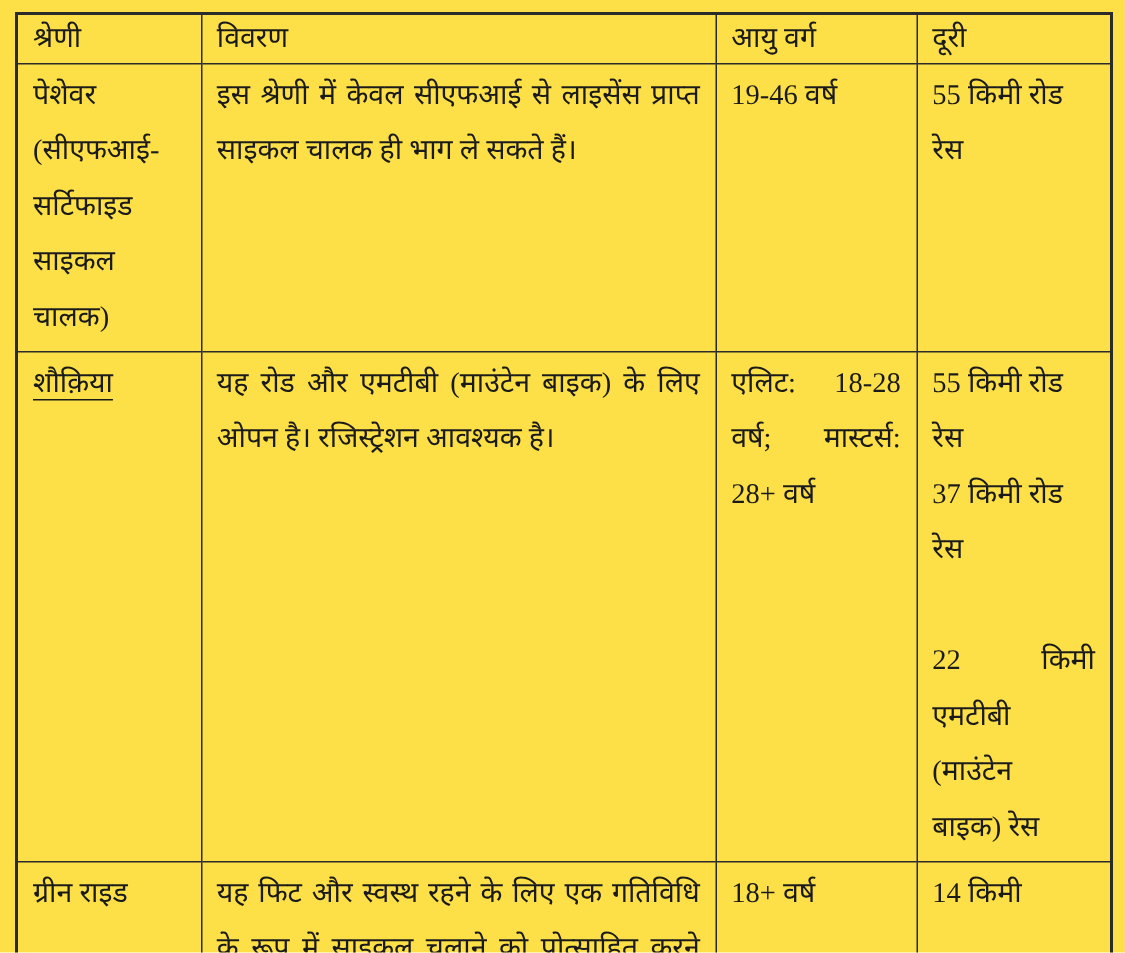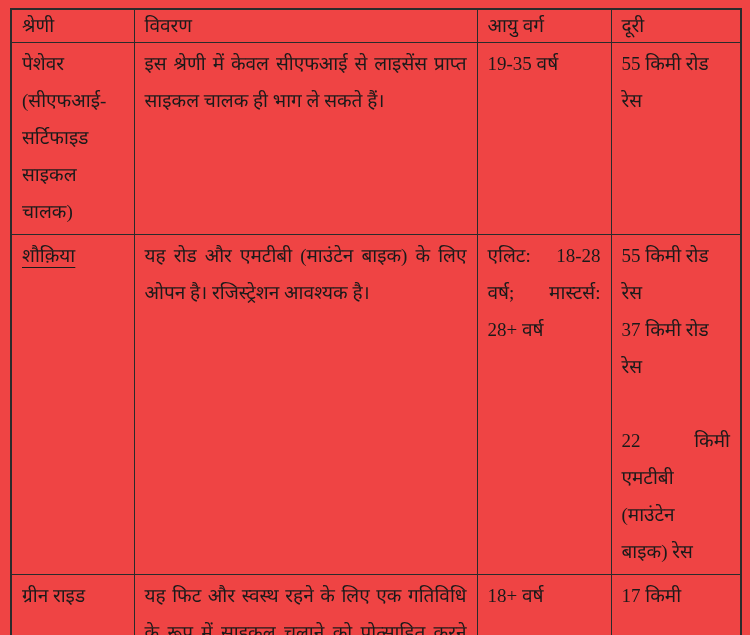--- a/index.html
+++ b/index.html
@@ -9,21 +9,21 @@
     height: 635px;
     background: #ffffff;
     font-family: "Liberation Serif", "DejaVu Serif", serif;
     color: #1a1a1a;
     overflow: hidden;
   }
   .page {
     position: relative;
     width: 750px;
     height: 635px;
-    background: #ef4444;
+    background: #fde047;
   }
   table.doc-table {
     position: absolute;
     left: 10px;
     top: 8px;
     width: 730px;
     border-collapse: collapse;
     table-layout: fixed;
     border: 2px solid #2b2b2b;
   }
@@ -95,21 +95,21 @@
         <div class="ln">(सीएफआई-</div>
         <div class="ln">सर्टिफाइड</div>
         <div class="ln">साइकल</div>
         <div class="ln">चालक)</div>
       </td>
       <td>
         <div class="ln j">इस श्रेणी में केवल सीएफआई से लाइसेंस प्राप्त</div>
         <div class="ln">साइकल चालक ही भाग ले सकते हैं।</div>
       </td>
       <td>
-        <div class="ln">19-35 वर्ष</div>
+        <div class="ln">19-46 वर्ष</div>
       </td>
       <td>
         <div class="ln">55 किमी रोड रेस</div>
       </td>
     </tr>
 
     <tr class="r2">
       <td>
         <div class="ln mis">शौक़िया</div>
       </td>
@@ -138,18 +138,18 @@
       </td>
       <td>
         <div class="ln j">यह फिट और स्वस्थ रहने के लिए एक गतिविधि</div>
         <div class="ln j">के रूप में साइकल चलाने को प्रोत्साहित करने</div>
 
       </td>
       <td>
         <div class="ln">18+ वर्ष</div>
       </td>
       <td>
-        <div class="ln">17 किमी</div>
+        <div class="ln">14 किमी</div>
       </td>
     </tr>
   </tbody>
     </table>
 </div>
 
 </body></html>

